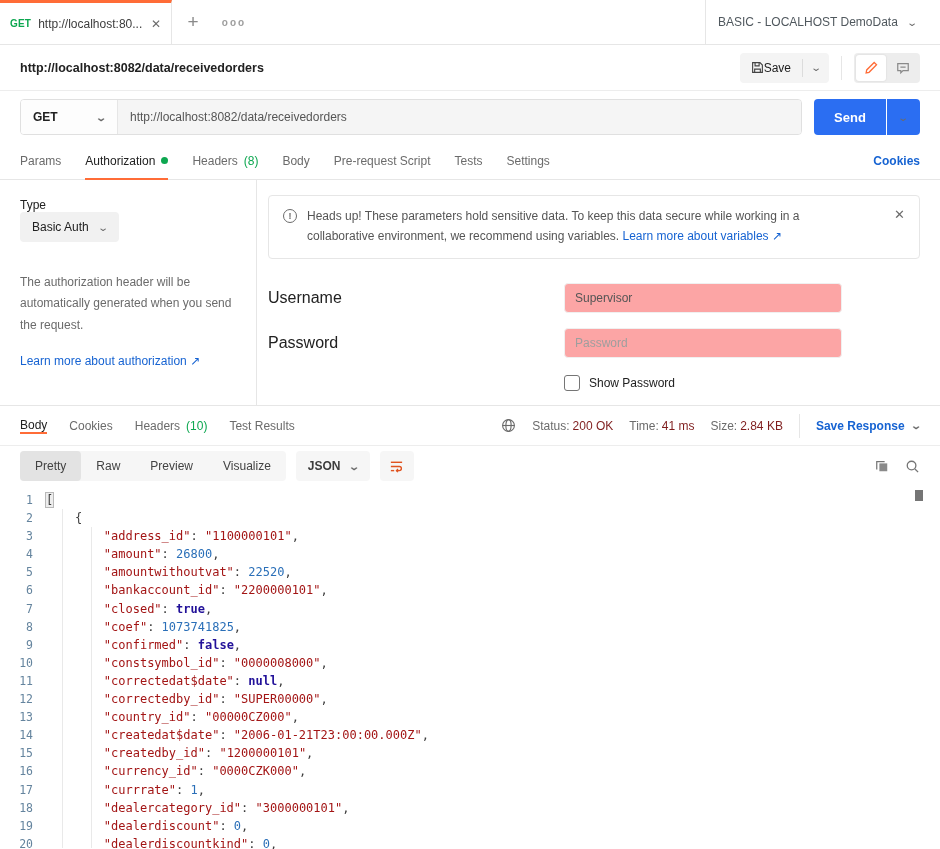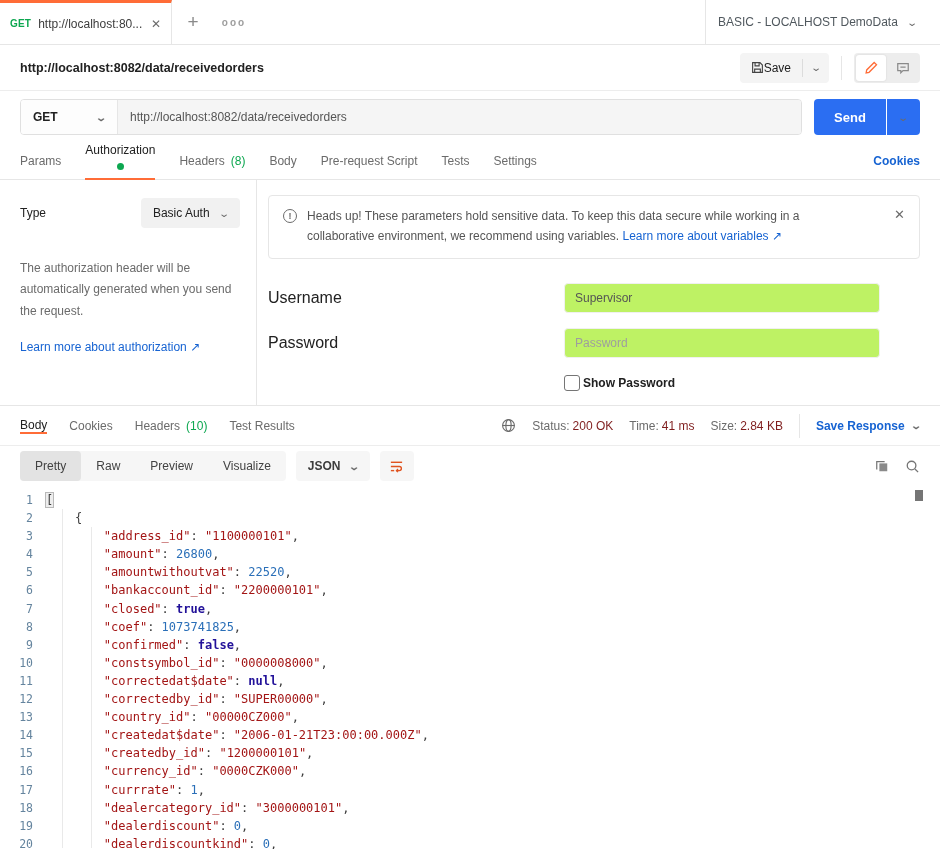--- a/index.html
+++ b/index.html
@@ -38,44 +38,44 @@
   .urlbox .usep { width:1px; background:#E6E6E6; }
   .urlinput { flex:1; background:#F5F5F5; border:none; outline:none; font-size:12px; color:#555; padding:0 12px; font-family:"Liberation Sans",sans-serif; }
   .sendbtn { display:flex; height:36px; border-radius:4px; overflow:hidden; cursor:pointer; }
   .sendmain { width:72px; background:#2B6EF2; color:#fff; font-size:13px; font-weight:700; display:flex; align-items:center; justify-content:center; }
   .sendbtn .ssep { width:1px; background:rgba(255,255,255,.25); }
   .sendchev { width:33px; background:#2B6EF2; color:#fff; display:flex; align-items:center; justify-content:center; }
 
   
   .reqtabs { height:37px; border-bottom:1px solid #E6E6E6; display:flex; align-items:stretch; padding:0 20px; gap:24px; }
   .rtab { display:flex; align-items:center; gap:6px; font-size:12px; color:#6B6B6B; cursor:pointer; }
-  .rtab.active { color:#212121; border-bottom:2px solid #FF6C37; margin-bottom:-1px; font-weight:400;flex-direction:column; }
+  .rtab.active { color:#212121; border-bottom:2px solid #FF6C37; margin-bottom:-1px; font-weight:400; }
   .rtab .dot { width:7px; height:7px; border-radius:50%; background:#0DA750; }
   .rtab .cnt { color:#0DA750; }
   .cookieslink { margin-left:auto; display:flex; align-items:center; font-size:12px; color:#1663D2; font-weight:700; cursor:pointer; }
 
   
   .authwrap { height:226px; display:flex; border-bottom:1px solid #E6E6E6; }
   .authleft { width:257px; flex-shrink:0; border-right:1px solid #E6E6E6; padding:18px 16px 0 20px; }
-  .typerow { display:flex; align-items:center; justify-content:space-between; }
+  .typerow { display:flex; align-items:flex-start; justify-content:space-between;flex-direction:column; }
   .typelabel { font-size:12px; color:#212121; }
   .typesel { background:#F1F1F1; border-radius:4px; height:30px; display:flex; align-items:center; gap:10px; padding:0 12px; font-size:12px; color:#212121; cursor:pointer; }
   .authhelp { margin-top:30px; font-size:12px; color:#6B6B6B; line-height:1.78; width:215px; }
   .authlink { margin-top:18px; font-size:12px; color:#1663D2; cursor:pointer; }
   .authright { flex:1; padding:15px 10px 0 11px; }
   .banner { border:1px solid #E6E6E6; border-radius:4px; display:flex; gap:10px; padding:11px 14px; width:652px; }
   .bicon { flex-shrink:0; width:14px; height:14px; border:1.3px solid #6B6B6B; border-radius:50%; color:#6B6B6B; font-size:9px; font-weight:700; display:flex; align-items:center; justify-content:center; margin-top:2px; }
   .btext { font-size:12px; color:#555; line-height:1.65; width:540px; }
   .btext a { color:#1663D2; text-decoration:none; }
   .bclose { margin-left:auto; color:#6B6B6B; font-size:13px; cursor:pointer; }
   .formrow { display:flex; align-items:center; margin-top:24px; }
   .formrow .lbl { width:296px; font-size:16px; color:#212121; }
-  .fld { width:316px; height:30px; background:#bef264; border:1px solid #F0F0F0; border-radius:4px; font-size:12px; color:#555; padding:0 10px; outline:none; font-family:"Liberation Sans",sans-serif; }
+  .fld { width:278px; height:30px; background:#fca5a5; border:1px solid #F0F0F0; border-radius:4px; font-size:12px; color:#555; padding:0 10px; outline:none; font-family:"Liberation Sans",sans-serif; }
   .fld::placeholder { color:#9E9E9E; }
-  .cbrow { display:flex; align-items:center; margin:17px 0 0 296px; gap:3px;font-weight:bold; }
+  .cbrow { display:flex; align-items:center; margin:17px 0 0 296px; gap:9px; }
   .cbox { width:16px; height:16px; border:1.5px solid #757575; border-radius:3px; background:#fff; cursor:pointer; }
   .cblbl { font-size:12px; color:#212121; }
 
   
   .resptabs { height:40px; border-bottom:1px solid #EDEDED; display:flex; align-items:center; padding:0 20px; gap:22px; }
   .respmeta { margin-left:auto; display:flex; align-items:center; gap:16px; }
   .meta { font-size:12px; color:#6B6B6B; }
   .meta b { color:#7f1d1d; font-weight:400; margin-left:3px; }
   .saveresp { display:flex; align-items:center; gap:7px; font-size:12px; font-weight:700; color:#1663D2; cursor:pointer; }
   .globe { color:#6B6B6B; display:flex; }

